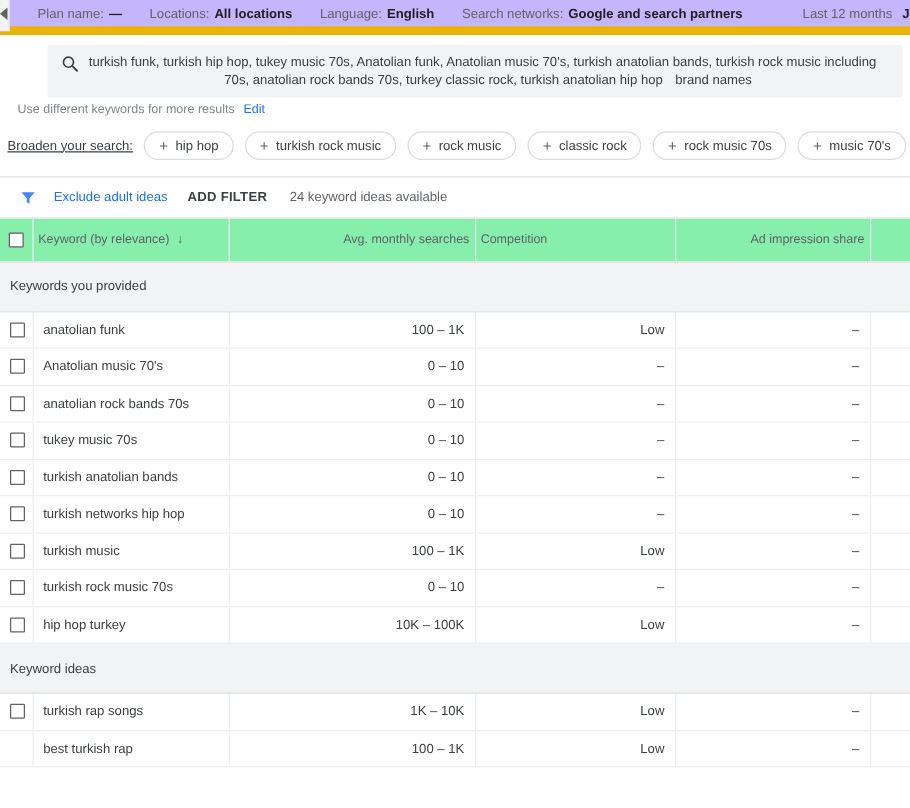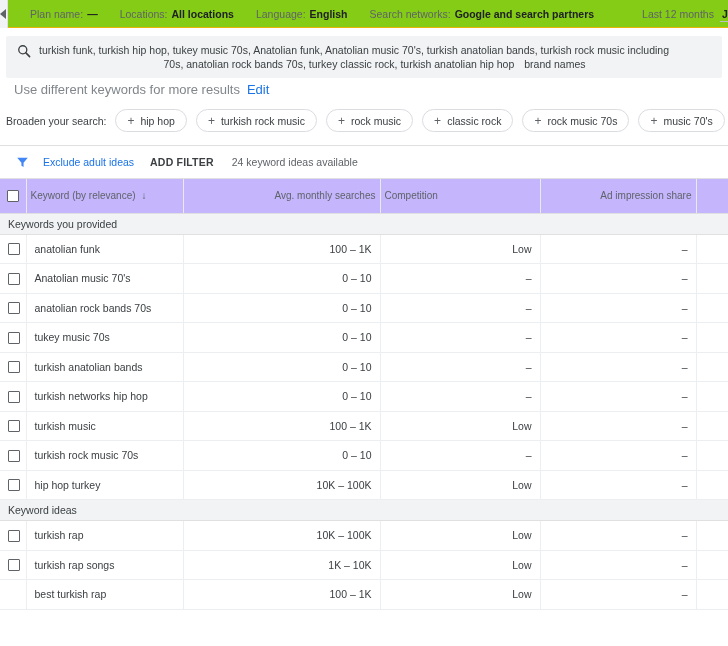--- a/index.html
+++ b/index.html
@@ -9,22 +9,22 @@
     font-family: "Liberation Sans", sans-serif;
     color: #3c4043;
     overflow: hidden;
   }
 
   
   .topbar {
     height: 28px;
     display: flex;
     align-items: center;
-    border-bottom: 1px solid #eab308;
-    background: #84cc16;
+    border-bottom: 7px solid #eab308;
+    background: #c4b5fd;
     font-size: 10.5px;
     white-space: nowrap;
   }
   .collapse-handle {
     width: 18px; height: 28px;
     display: flex; align-items: center; justify-content: center;
     background: #f1f3f4;
     border-right: 1px solid #e0e0e0;
     cursor: pointer;
   }
@@ -53,46 +53,47 @@
   
   .searchwrap { padding: 8px 6px 0 6px; }
   .searchbox {
     background: #f1f3f4;
     border-radius: 2px;
     display: flex;
     align-items: flex-start;
     padding: 7px 10px 7px 8px;
     min-height: 38px;
     cursor: text;
+    margin-left: 32px;
   }
   .search-icon { flex: 0 0 auto; margin: 1px 8px 0 3px; }
   .search-terms {
     font-size: 10.5px;
     line-height: 14px;
     color: #3c4043;
     flex: 1;
     position: relative;
   }
   .search-terms .line2 { display:flex; justify-content: center; align-items:flex-start; gap: 10px;}
   .brandnames { color:#3c4043; white-space: nowrap; padding-right: 2px;}
   .subhint {
-    font-size: 13px; color: #80868b; padding: 4px 0 0 8px;
+    font-size: 10px; color: #80868b; padding: 4px 0 0 8px;
     display:flex; gap:7px; align-items:center;
   }
   .subhint .edit { color:#1a73e8; cursor:pointer; }
 
   
   .broaden {
     display:flex; align-items:center; gap: 9px;
     padding: 12px 6px 13px 6px;
     border-bottom: 1px solid #e0e0e0;
     flex-wrap: nowrap;
     overflow: hidden;
   }
-  .broaden-label { font-size: 10.5px; color:#3c4043; white-space:nowrap; }
+  .broaden-label { font-size: 10.5px; color:#3c4043; white-space:nowrap;text-decoration:underline; }
   .chip {
     display:flex; align-items:center; gap:6px;
     border: 1px solid #dadce0; border-radius: 13px;
     height: 23px; padding: 0 11px;
     font-size: 10.5px; color:#3c4043; background:#fff;
     white-space: nowrap; cursor:pointer;
   }
   .chip .plus { font-size: 12px; color:#5f6368; line-height:1; }
 
   
@@ -121,21 +122,21 @@
   table.kw col.c-ad    { width: 156px; }
   table.kw col.c-tail  { width: 32px; }
 
   table.kw th {
     height: 34px;
     font-size: 10px;
     font-weight: normal;
     color: #5f6368;
     border-bottom: 1px solid #e0e0e0;
     border-right: 1px solid #e8eaed;
-    background:#c4b5fd;
+    background:#86efac;
     vertical-align: middle;
     padding: 0 4px;
   }
   th.th-kw { color:#202124; font-weight:bold; text-align:left; }
   th.th-num { text-align:right; }
   th.th-left { text-align:left; }
   th.th-check, td.td-check { border-right:none; text-align:center; padding:0; }
   th.th-tail, td.td-tail { border-right:none; }
 
   .sortarrow { color:#5f6368; margin-left:6px; font-size:10px; }
@@ -147,21 +148,21 @@
     vertical-align: middle;
     padding: 0 8px;
     color: #3c4043;
   }
   td.td-num { text-align:right; }
   td.td-left { text-align:right; }
   td.kwcell { border-right: 1px solid #eceff1; }
 
   tr.section td {
     background: #f1f3f4;
-    height: 21px;
+    height: 40px;
     color: #3c4043;
     font-size: 10.5px;
     border-right: none;
     border-bottom: 1px solid #e0e0e0;
     padding-left: 8px;
   }
 
   .cb {
     width: 12px; height: 12px;
     border: 1.5px solid #5f6368;
@@ -375,28 +376,20 @@
       <td class="td-num">–</td>
       <td class="td-tail"></td>
     </tr>
 
     <tr class="section">
       <td colspan="6">Keyword ideas</td>
     </tr>
 
     <tr>
       <td class="td-check"><span class="cb"></span></td>
-      <td class="kwcell">turkish rap</td>
-      <td class="td-num">10K – 100K</td>
-      <td class="td-left">Low</td>
-      <td class="td-num">–</td>
-      <td class="td-tail"></td>
-    </tr>
-    <tr>
-      <td class="td-check"><span class="cb"></span></td>
       <td class="kwcell">turkish rap songs</td>
       <td class="td-num">1K – 10K</td>
       <td class="td-left">Low</td>
       <td class="td-num">–</td>
       <td class="td-tail"></td>
     </tr>
     <tr>
       <td class="td-check"></td>
       <td class="kwcell">best turkish rap</td>
       <td class="td-num">100 – 1K</td>

